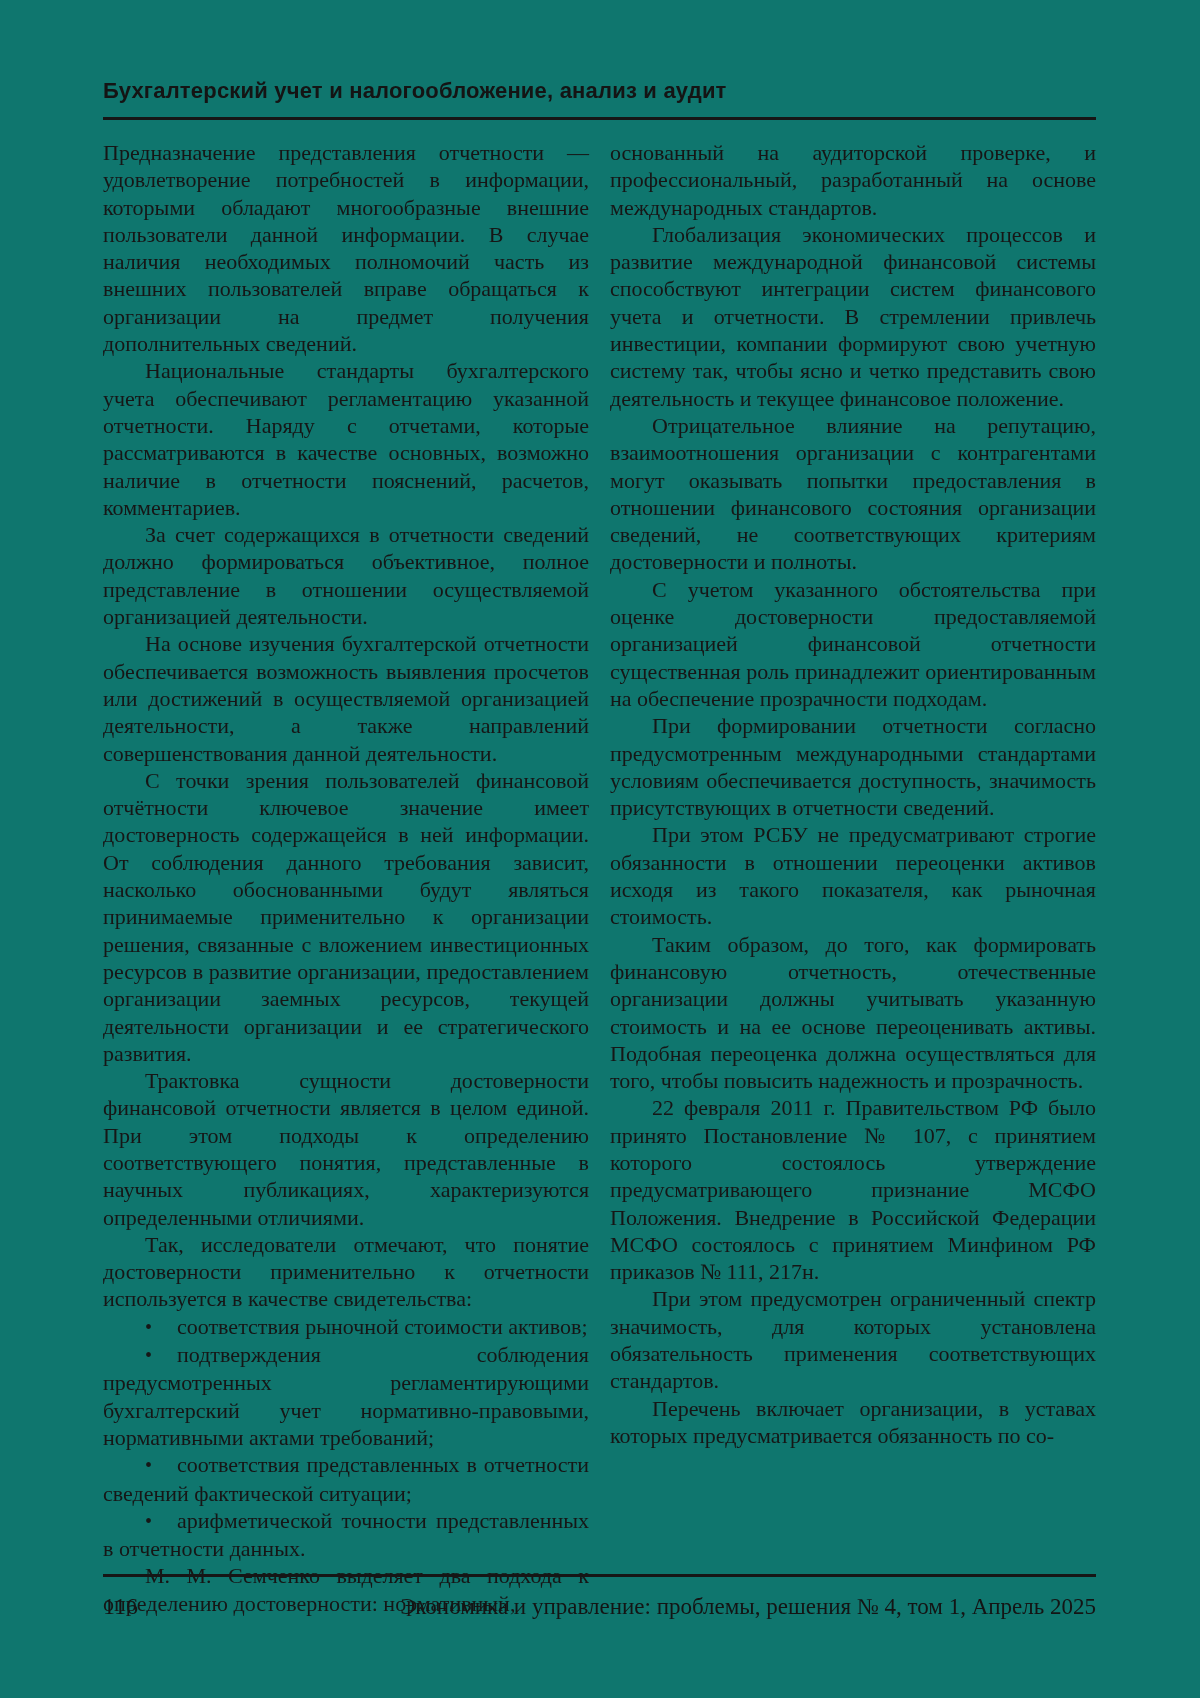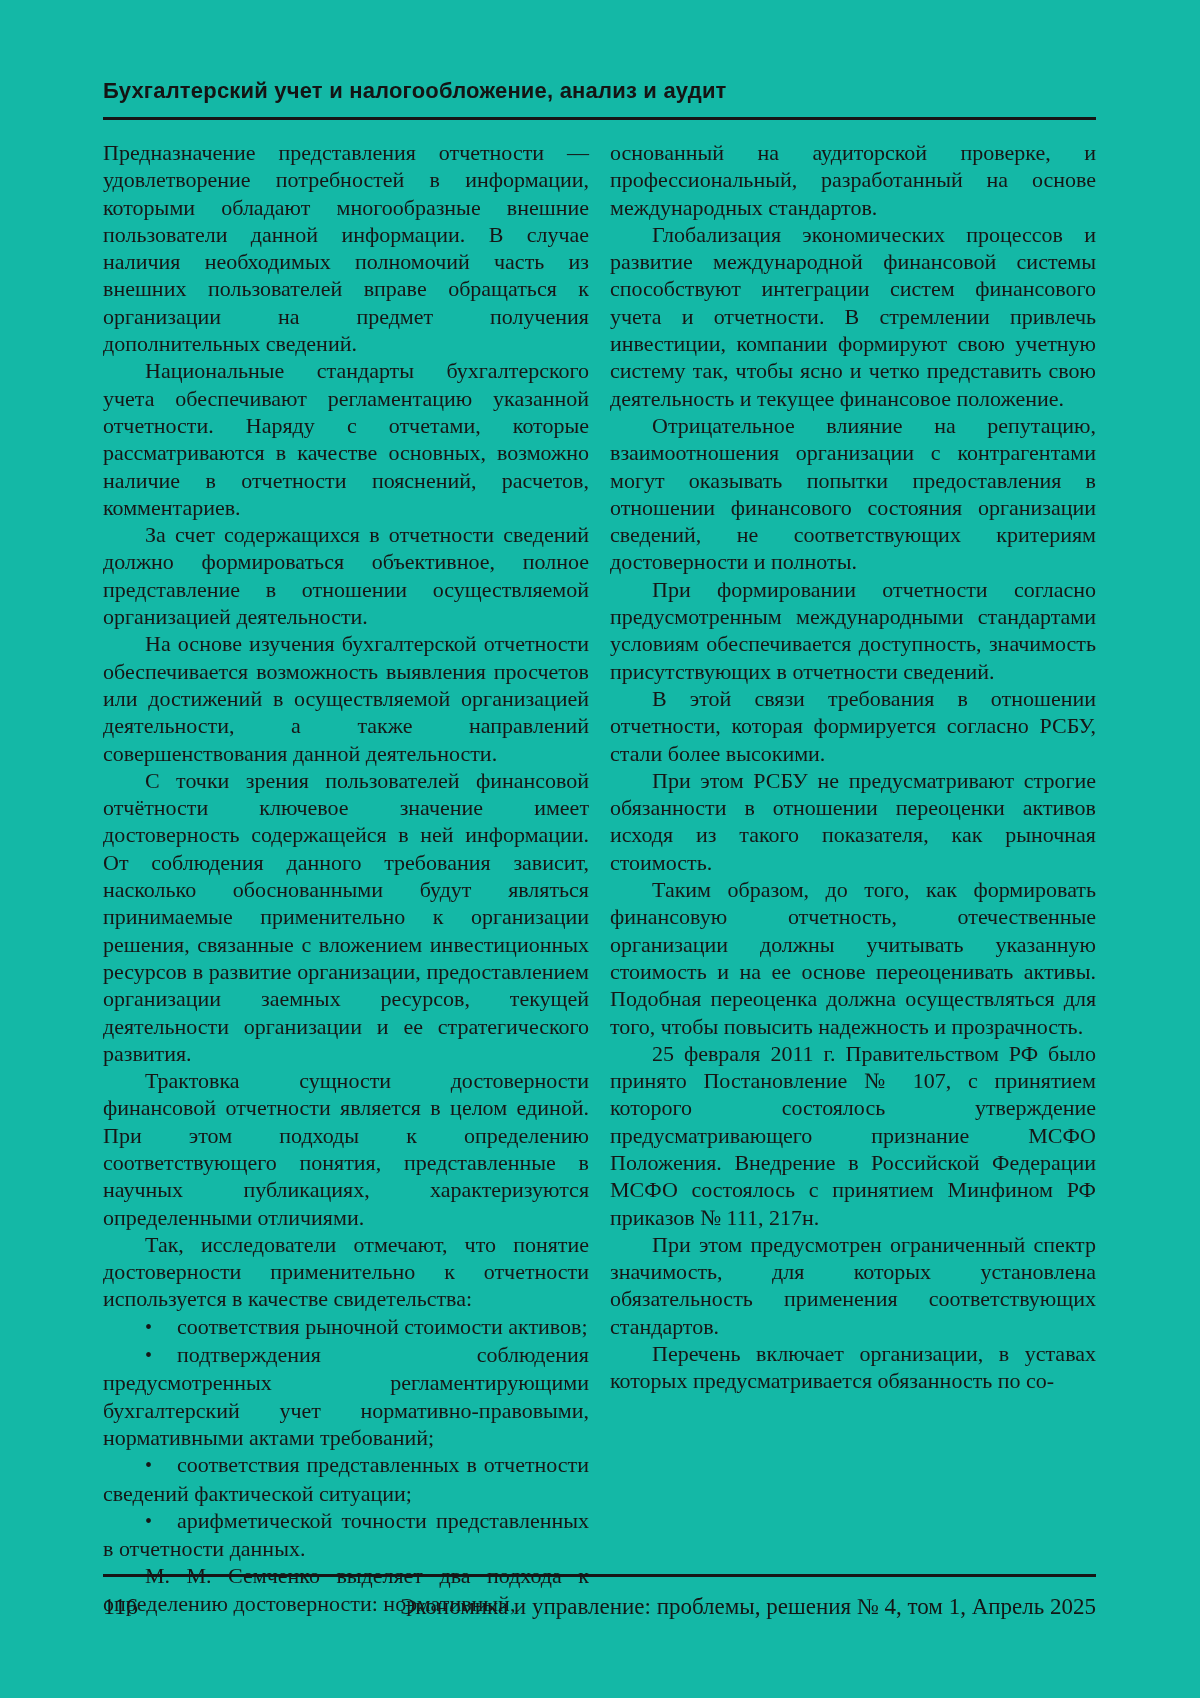--- a/index.html
+++ b/index.html
@@ -4,21 +4,21 @@
 <style>
   html, body {
     margin: 0;
     padding: 0;
     background: #ffffff;
   }
   .page {
     position: relative;
     width: 1200px;
     height: 1698px;
-    background: #14b8a6;
+    background: #0f766e;
     color: #161616;
     font-family: "Liberation Serif", serif;
     overflow: hidden;
   }
   
   .header {
     position: absolute;
     left: 103px;
     right: 104px;
     top: 77px;
@@ -117,25 +117,25 @@
         <p class="para bullet"><span class="bullet-marker">•</span><span>соответствия рыночной стоимости активов;</span></p>
         <p class="para bullet"><span class="bullet-marker">•</span><span>подтверждения соблюдения предусмотренных регламентирующими бухгалтерский учет нормативно-правовыми, нормативными актами требований;</span></p>
         <p class="para bullet"><span class="bullet-marker">•</span><span>соответствия представленных в отчетности сведений фактической ситуации;</span></p>
         <p class="para bullet"><span class="bullet-marker">•</span><span>арифметической точности представленных в отчетности данных.</span></p>
         <p class="para indent">М. М. Семченко выделяет два подхода к определению достоверности: нормативный,</p>
       </div>
     <div class="column">
         <p class="para flush">основанный на аудиторской проверке, и профессиональный, разработанный на основе международных стандартов.</p>
         <p class="para indent">Глобализация экономических процессов и развитие международной финансовой системы способствуют интеграции систем финансового учета и отчетности. В стремлении привлечь инвестиции, компании формируют свою учетную систему так, чтобы ясно и четко представить свою деятельность и текущее финансовое положение.</p>
         <p class="para indent">Отрицательное влияние на репутацию, взаимоотношения организации с контрагентами могут оказывать попытки предоставления в отношении финансового состояния организации сведений, не соответствующих критериям достоверности и полноты.</p>
+        <p class="para indent">С учетом указанного обстоятельства при оценке достоверности предоставляемой организацией финансовой отчетности существенная роль принадлежит ориентированным на обеспечение прозрачности подходам.</p>
         <p class="para indent">При формировании отчетности согласно предусмотренным международными стандартами условиям обеспечивается доступность, значимость присутствующих в отчетности сведений.</p>
-        <p class="para indent">В этой связи требования в отношении отчетности, которая формируется согласно РСБУ, стали более высокими.</p>
         <p class="para indent">При этом РСБУ не предусматривают строгие обязанности в отношении переоценки активов исходя из такого показателя, как рыночная стоимость.</p>
         <p class="para indent">Таким образом, до того, как формировать финансовую отчетность, отечественные организации должны учитывать указанную стоимость и на ее основе переоценивать активы. Подобная переоценка должна осуществляться для того, чтобы повысить надежность и прозрачность.</p>
-        <p class="para indent">25 февраля 2011 г. Правительством РФ было принято Постановление № 107, с принятием которого состоялось утверждение предусматривающего признание МСФО Положения. Внедрение в Российской Федерации МСФО состоялось с принятием Минфином РФ приказов № 111, 217н.</p>
+        <p class="para indent">22 февраля 2011 г. Правительством РФ было принято Постановление № 107, с принятием которого состоялось утверждение предусматривающего признание МСФО Положения. Внедрение в Российской Федерации МСФО состоялось с принятием Минфином РФ приказов № 111, 217н.</p>
         <p class="para indent">При этом предусмотрен ограниченный спектр значимость, для которых установлена обязательность применения соответствующих стандартов.</p>
         <p class="para indent">Перечень включает организации, в уставах которых предусматривается обязанность по со-</p>
       </div>
   </div>
 
   <div class="footer">
     <div class="footer-rule"></div>
     <div class="footer-row">
       <span class="footer-page-number">116</span>
       <span class="footer-journal">Экономика и управление: проблемы, решения № 4, том 1, Апрель 2025</span>

